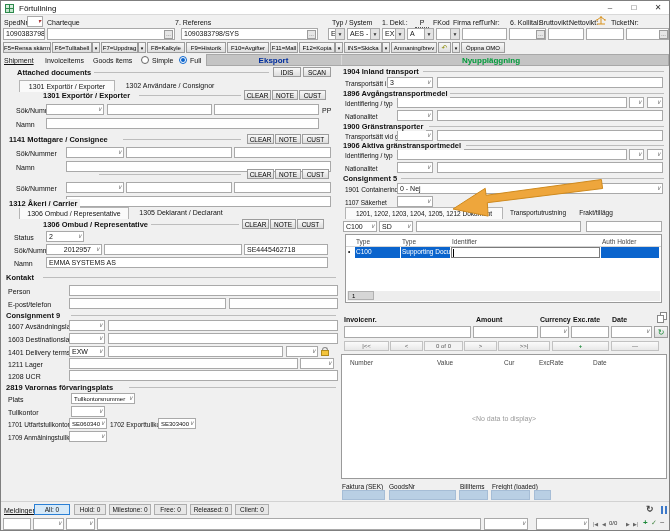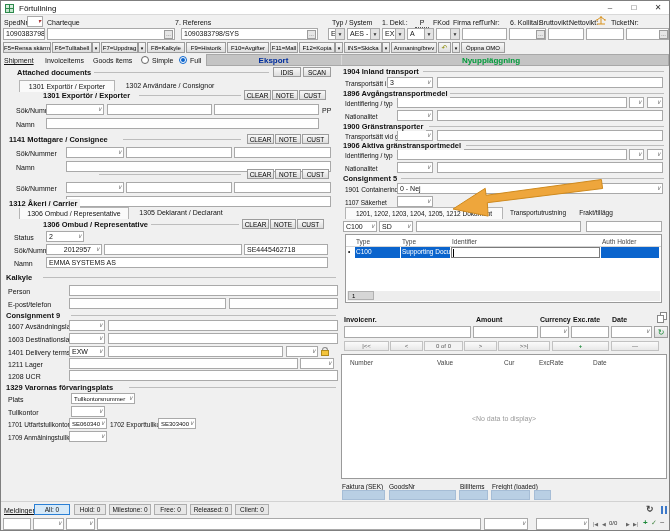--- a/index.html
+++ b/index.html
@@ -187,21 +187,21 @@
   <span class="lbl" style="left:13px;top:232px;">Status</span>
   <div class="dd" style="left:45px;top:230px;width:38px;height:11px;"><span>2</span><i class="ar">∨</i></div>
   <span class="lbl" style="left:13px;top:245px;">Sök/Nummer</span>
   <div class="dd" style="left:45px;top:243px;width:56px;height:11px;text-align:right;"><span>2012957</span><i class="ar">∨</i></div>
   <div class="fld" style="left:103px;top:243px;width:138px;height:11px;"></div>
   <div class="fld" style="left:243px;top:243px;width:84px;height:11px;"><span>SE4445462718</span></div>
   <span class="lbl" style="left:13px;top:258px;">Namn</span>
   <div class="fld" style="left:45px;top:256px;width:282px;height:11px;"><span>EMMA SYSTEMS AS</span></div>
 
   <div class="hline" style="left:42px;top:276px;width:293px;"></div>
-  <span class="grpcap" style="left:5px;top:272px;">Kalkyle</span>
+  <span class="grpcap" style="left:5px;top:272px;">Kontakt</span>
   <span class="lbl" style="left:7px;top:286px;">Person</span>
   <div class="fld" style="left:68px;top:284px;width:269px;height:11px;"></div>
   <span class="lbl" style="left:7px;top:299px;">E-post/telefon</span>
   <div class="fld" style="left:68px;top:297px;width:157px;height:11px;"></div>
   <div class="fld" style="left:228px;top:297px;width:109px;height:11px;"></div>
 
   <div class="hline" style="left:70px;top:314px;width:265px;"></div>
   <span class="grpcap" style="left:5px;top:310px;">Consignment 9</span>
   <span class="lbl" style="left:7px;top:321px;">1607 Avsändningsland</span>
   <div class="dd" style="left:68px;top:319px;width:36px;height:11px;">
@@ -225,21 +225,21 @@
   </div>
   <span class="lbl" style="left:7px;top:359px;">1211 Lager</span>
   <div class="fld" style="left:68px;top:357px;width:229px;height:11px;"></div>
   <div class="dd" style="left:299px;top:357px;width:34px;height:11px;">
       <i class="ar">∨</i>
     </div>
   <span class="lbl" style="left:7px;top:371px;">1208 UCR</span>
   <div class="fld" style="left:68px;top:369px;width:269px;height:11px;"></div>
 
   <div class="hline" style="left:128px;top:386px;width:207px;"></div>
-  <span class="grpcap" style="left:5px;top:382px;">1329 Varornas förvaringsplats</span>
+  <span class="grpcap" style="left:5px;top:382px;">2819 Varornas förvaringsplats</span>
   <span class="lbl" style="left:7px;top:394px;">Plats</span>
   <div class="dd" style="left:70px;top:392px;width:64px;height:11px;font-size:6px;"><span>Tullkontorsnummer</span><i class="ar">∨</i></div>
   <span class="lbl" style="left:7px;top:407px;">Tullkontor</span>
   <div class="dd" style="left:70px;top:405px;width:34px;height:11px;">
       <i class="ar">∨</i>
     </div>
   <span class="lbl s65" style="left:7px;top:419px;">1701 Utfartstullkontoret</span>
   <div class="dd" style="left:68px;top:417px;width:38px;height:11px;font-size:6px;"><span>SE060340</span><i class="ar">∨</i></div>
   <span class="lbl s65" style="left:109px;top:419px;">1702 Exporttullkontor</span>
   <div class="dd" style="left:157px;top:417px;width:38px;height:11px;font-size:6px;"><span>SE303400</span><i class="ar">∨</i></div>

